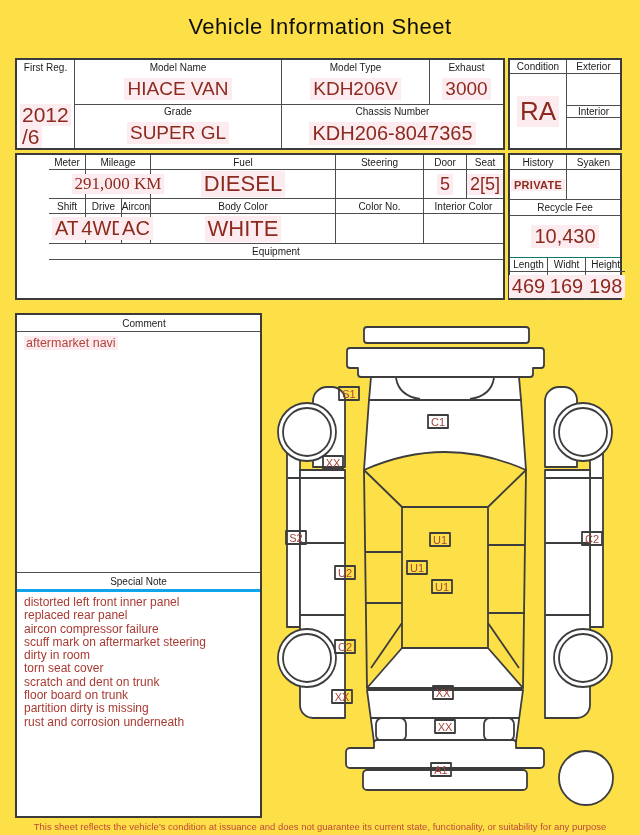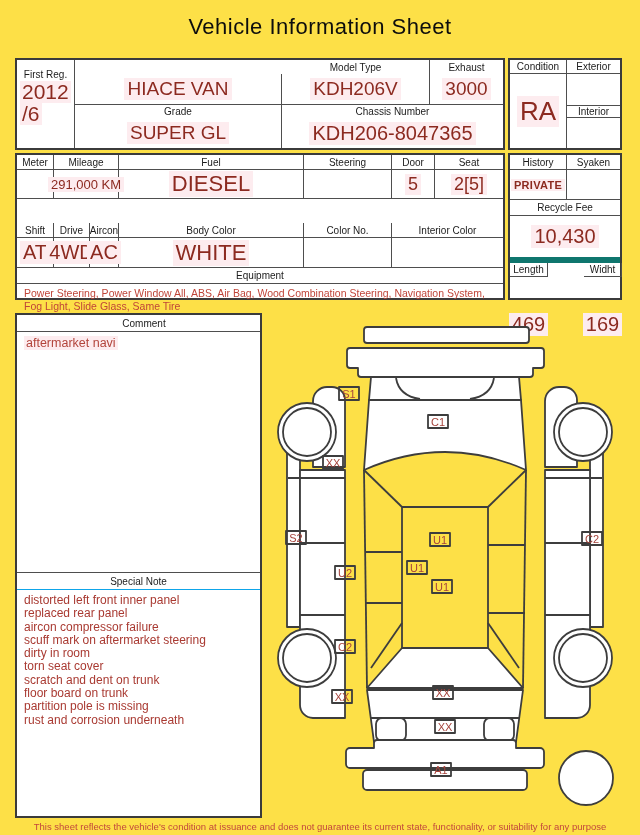--- a/index.html
+++ b/index.html
@@ -9,55 +9,55 @@
          font-size:22px;font-weight:500;letter-spacing:.5px;color:#0d0d0d;}
   .box{position:absolute;border:2px solid #3b3b3b;box-sizing:border-box;background:#fff;}
   .h{display:flex;align-items:center;justify-content:center;font-size:10px;color:#1b1b1b;
      white-space:nowrap;overflow:hidden;}
   .v{display:flex;align-items:center;justify-content:center;color:#8c2a20;white-space:nowrap;}
   .v>span{background:#fdecef;padding:0 3px;}
   .br{border-right:1px solid #4e4e4e;}
   .bb{border-bottom:1px solid #4e4e4e;}
   .bt{border-top:1px solid #4e4e4e;}
   .fs22{font-size:22px;} .fs20{font-size:20px;} .fs19{font-size:19px;}
-  .fs18{font-size:18px;} .fs16{font-size:20px;} .fs12{font-size:13px;}
+  .fs18{font-size:18px;} .fs16{font-size:20px;} .fs12{font-size:17px;font-family:Liberation Serif, serif;}
   .fs11{font-size:11px;font-weight:600;letter-spacing:.3px;}
   
   .t1{left:15px;top:58px;width:490px;height:92px;display:grid;
       grid-template-columns:58px 207px 148px 1fr;grid-template-rows:14px 31px 13px 1fr;}
   .firstreg{grid-row:1/5;grid-column:1;display:flex;flex-direction:column;}
-  .firstreg .h{height:14px;flex:none;margin-top:7px;}
-  .fr-vals{flex:1;display:flex;flex-direction:column;justify-content:flex-start;
+  .firstreg .h{height:14px;flex:none;}
+  .fr-vals{flex:1;display:flex;flex-direction:column;justify-content:flex-end;
            padding-left:3px;color:#8c2a20;font-size:21px;line-height:22px;}
   .fr-vals span{background:#fdecef;align-self:flex-start;padding:0 2px;}
   
   .cond{left:508px;top:58px;width:114px;height:92px;display:grid;
         grid-template-columns:57px 1fr;grid-template-rows:14px 31px 13px 1fr;}
   
-  .t2{left:15px;top:153px;width:490px;height:147px;display:flex;flex-direction:column;}
+  .t2{left:15px;top:153px;width:490px;height:147px;display:flex;flex-direction:column;padding-left:32px;}
   .t2a{height:44px;display:grid;grid-template-columns:37px 65px 185px 88px 43px 1fr;
        grid-template-rows:15px 1fr;flex:none;}
   .t2b{height:45px;display:grid;grid-template-columns:37px 36px 29px 185px 88px 1fr;
-       grid-template-rows:15px 1fr;flex:none;margin-top:24px;}
+       grid-template-rows:15px 1fr;flex:none;}
   .equip-h{height:15px;border-bottom:1px solid #4e4e4e;flex:none;}
   .equip-v{flex:1;color:#bf4438;font-size:10.5px;line-height:13px;
            padding:3px 7px;text-align:left;}
   
   .rcol{left:508px;top:153px;width:114px;height:147px;display:flex;flex-direction:column;}
   .hist{height:44px;display:grid;grid-template-columns:57px 1fr;grid-template-rows:15px 1fr;flex:none;}
   .recy{height:57px;border-top:1px solid #4e4e4e;display:flex;flex-direction:column;flex:none;}
   .recy .h{height:15px;flex:none;text-align:right;}
   .recy .v{flex:1;}
-  .lwh{height:42px;border-top:6px solid #0f766e;display:grid;
-       grid-template-columns:38px 38px 1fr;grid-template-rows:14px 1fr;flex:none;gap:36px;}
+  .lwh{height:42px;border-top:1px solid #0f766e;display:grid;
+       grid-template-columns:38px 38px 1fr;grid-template-rows:14px 1fr;flex:none;}
   
   .lbox{left:15px;top:313px;width:247px;height:505px;display:flex;flex-direction:column;}
   .sec-h{height:16px;border-bottom:1px solid #4e4e4e;flex:none;font-size:10px;padding-left:11px;}
   .comment-body{height:232px;flex:none;padding:4px 7px;color:#b2443b;font-size:12.5px;text-align:left;}
-  .note-h{height:16px;border-top:1px solid #4e4e4e;border-bottom:1px solid #0ea5e9;flex:none;}
+  .note-h{height:16px;border-top:1px solid #4e4e4e;border-bottom:3px solid #0ea5e9;flex:none;}
   .note-body{flex:1;padding:4px 7px;color:#a93a32;font-size:12px;line-height:13.3px;text-align:left;}
   
   .diagram{position:absolute;left:262px;top:312px;width:375px;height:500px;}
   .diagram path,.diagram rect,.diagram circle,.diagram line{
       fill:none;stroke:#3d3d3d;stroke-width:1.8;stroke-linejoin:round;}
   .diagram .wfill{fill:#fff;}
   .dmg{font-family:"Liberation Sans",sans-serif;font-size:11px;fill:#a6443c;stroke:none;}
   .dmg-bg{stroke:none;}
   .footer{position:absolute;top:821px;left:0;width:640px;text-align:center;
           font-size:9.5px;color:#c2473d;}
@@ -70,20 +70,21 @@
   <div class="title">Vehicle Information Sheet</div>
 
   <div class="box t1">
     <div class="firstreg br">
       <div class="h">First Reg.</div>
       <div class="fr-vals">
         <span>2012</span>
         <span>/6</span>
       </div>
     </div>
+    <div class="h br" style="grid-row:1;grid-column:2">Model Name</div>
     <div class="h br" style="grid-row:1;grid-column:3">Model Type</div>
     <div class="h" style="grid-row:1;grid-column:4">Exhaust</div>
     <div class="v fs19 br bb" style="grid-row:2;grid-column:2">
         <span>HIACE VAN</span>
       </div>
     <div class="v fs19 br bb" style="grid-row:2;grid-column:3">
         <span>KDH206V</span>
       </div>
     <div class="v fs19 bb" style="grid-row:2;grid-column:4">
         <span>3000</span>
@@ -148,21 +149,20 @@
       <div class="v fs16 br bb">
           <span>AC</span>
         </div>
       <div class="v fs22 br bb">
           <span>WHITE</span>
         </div>
       <div class="v br bb"></div>
       <div class="v bb"></div>
     </div>
     <div class="h equip-h">Equipment</div>
-    <div class="equip-v">Power Steering, Power Window All, ABS, Air Bag, Wood Combination Steering, Navigation System, Fog Light, Slide Glass, Same Tire</div>
   </div>
 
   <div class="box rcol">
     <div class="hist">
       <div class="h br bb">History</div>
       <div class="h bb">Syaken</div>
       <div class="v fs11 br">
           <span>PRIVATE</span>
         </div>
       <div class="v"></div>
@@ -195,21 +195,21 @@
     <div class="h note-h">Special Note</div>
     <div class="note-body">
         <div>distorted left front inner panel</div>
         <div>replaced rear panel</div>
         <div>aircon compressor failure</div>
         <div>scuff mark on aftermarket steering</div>
         <div>dirty in room</div>
         <div>torn seat cover</div>
         <div>scratch and dent on trunk</div>
         <div>floor board on trunk</div>
-        <div>partition pole is missing</div>
+        <div>partition dirty is missing</div>
         <div>rust and corrosion underneath</div>
       </div>
   </div>
 
   <svg class="diagram" viewBox="262 312 375 500">
     <g>
       <rect class="wfill" x="287" y="448" width="13" height="179"></rect>
       <path class="wfill" d="M300,470 H345 V718 H313 A13,13 0 0 1 300,705 Z"></path>
       <path class="wfill" d="M313,467 v-66 a14,14 0 0 1 14,-14 h5 a13,13 0 0 1 13,13 v67 z"></path>
       <line x1="288" y1="478" x2="345" y2="478"></line>

